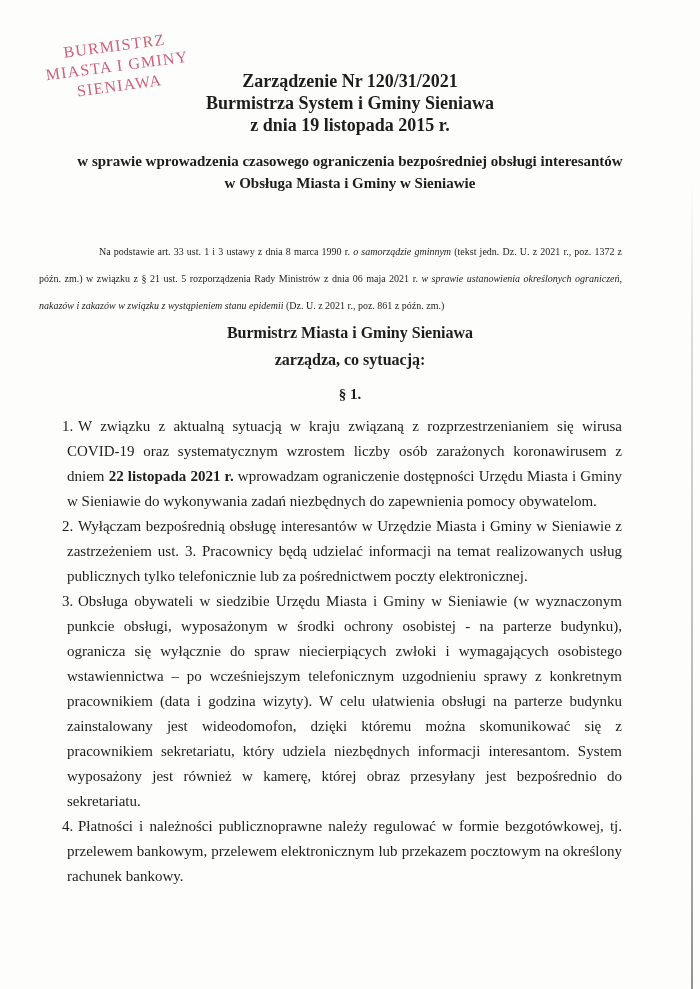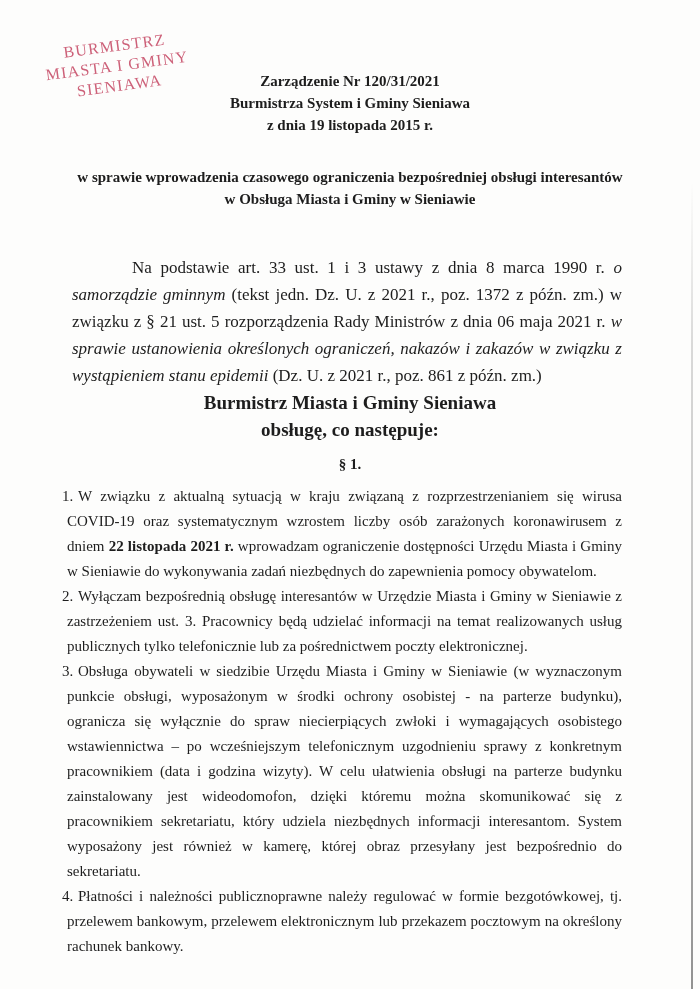--- a/index.html
+++ b/index.html
@@ -18,38 +18,38 @@
     transform:rotate(-7.5deg);
     text-align:center;
     font-size:16px; line-height:20px;
     letter-spacing:1.2px;
     opacity:.92;
   }
   .title-block {
     padding-top:70px;
     text-align:center;
     font-weight:bold;
-    font-size:15px; line-height:22px;
+    font-size:18px; line-height:22px;
   }
   .subject {
-    margin-top:30px;
+    margin-top:14px;
     text-align:center;
     font-weight:bold;
     font-size:15px; line-height:22px;
   }
   .preamble {
-    margin:44px 78px 0 72px;
+    margin:44px 78px 0 39px;
     text-align:justify;
     text-indent:60px;
-    font-size:17px; line-height:27px;
+    font-size:10px; line-height:27px;
   }
   .resolution {
     text-align:center;
     font-weight:bold;
-    font-size:19px; line-height:27px;
+    font-size:16px; line-height:27px;
   }
   .section-heading {
     margin-top:8px;
     text-align:center;
     font-weight:bold;
     font-size:15px; line-height:27px;
   }
   .items {
     list-style:none;
     margin:6px 78px 0 67px;
@@ -94,21 +94,21 @@
 
   <div class="subject">
     <div>w sprawie wprowadzenia czasowego ograniczenia bezpośredniej obsługi interesantów</div>
     <div>w Obsługa Miasta i Gminy w Sieniawie</div>
   </div>
 
   <p class="preamble"><span>Na podstawie art. 33 ust. 1 i 3 ustawy z dnia 8 marca 1990 r. </span><span class="seg-italic">o samorządzie gminnym</span><span> (tekst jedn. Dz. U. z 2021 r., poz. 1372 z późn. zm.) w związku z § 21 ust. 5 rozporządzenia Rady Ministrów z dnia 06 maja 2021 r. </span><span class="seg-italic">w sprawie ustanowienia określonych ograniczeń, nakazów i zakazów w związku z wystąpieniem stanu epidemii</span><span> (Dz. U. z 2021 r., poz. 861 z późn. zm.)</span></p>
 
   <div class="resolution">
     <div>Burmistrz Miasta i Gminy Sieniawa</div>
-    <div>obsługę, co następuje:</div>
+    <div>zarządza, co sytuacją:</div>
   </div>
 
   <div class="section-heading">§ 1.</div>
 
   <ol class="items">
     <li>
       <span class="num">1.</span><span><span>W związku z aktualną sytuacją w kraju związaną z rozprzestrzenianiem się wirusa COVID-19 oraz systematycznym wzrostem liczby osób zarażonych koronawirusem z dniem </span><span class="seg-bold">22 listopada 2021 r.</span><span> wprowadzam ograniczenie dostępności Urzędu Miasta i Gminy w Sieniawie do wykonywania zadań niezbędnych do zapewnienia pomocy obywatelom.</span></span>
     </li>
     <li>
       <span class="num">2.</span><span><span>Wyłączam bezpośrednią obsługę interesantów w Urzędzie Miasta i Gminy w Sieniawie z zastrzeżeniem ust. 3. Pracownicy będą udzielać informacji na temat realizowanych usług publicznych tylko telefonicznie lub za pośrednictwem poczty elektronicznej.</span></span>

